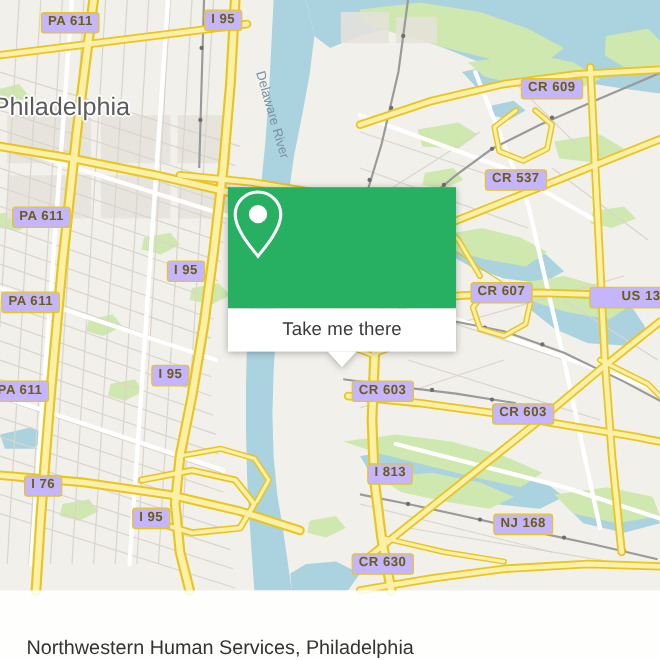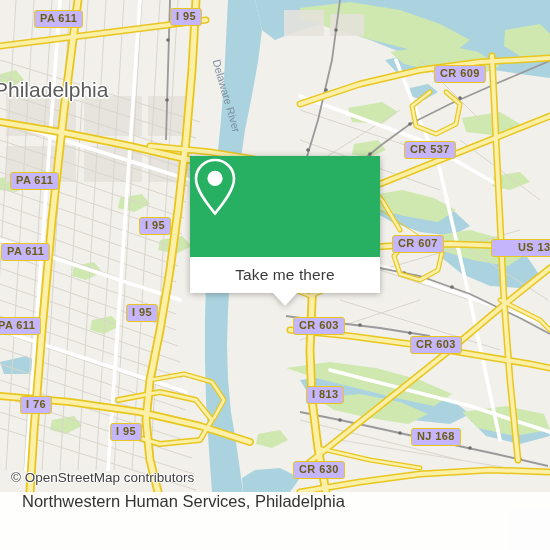--- a/index.html
+++ b/index.html
@@ -83,21 +83,21 @@
     position:absolute;left:11px;top:470px;
     font-size:13.5px;color:#3d3d3d;
     white-space:nowrap;
     text-shadow:1px 0 #fff,-1px 0 #fff,0 1px #fff,0 -1px #fff;
   }
 
   
   #footer{
     position:absolute;left:0;top:492px;width:550px;height:58px;
     background:rgba(255,255,255,.88);
-    display:flex;align-items:flex-start;
+    display:flex;align-items:flex-end;
     box-sizing:border-box;
     padding:0 16px 0 22px;
   }
   #footer-title{
     font-size:16.5px;color:#333;white-space:nowrap;flex:1;
   }
   #brand{display:flex;align-items:center;gap:1px;}
   #brand-word{
     font-size:34px;color:#111;letter-spacing:-1.2px;line-height:34px;
     font-family:"DejaVu Sans", sans-serif;font-weight:normal;
@@ -377,19 +377,18 @@
           <path d="M25 4 C14.5 4 6 12.4 6 22.8 C6 35 19 50 25 57.5 C31 50 44 35 44 22.8 C44 12.4 35.5 4 25 4 Z" fill="none" stroke="#ffffff" stroke-width="2.6"></path>
           <circle cx="25" cy="22.4" r="7.6" fill="#ffffff"></circle>
         </svg>
       </div>
       <div id="callout-bar">
         <span id="callout-bar-label">Take me there</span>
         <span id="callout-tail"></span>
       </div>
     </div>
 
-    <div id="attribution">© OpenStreetMap contributors</div>
   </div>
 
   <div id="footer">
     <span id="footer-title">Northwestern Human Services, Philadelphia</span>
   </div>
 </div>
 
 </body></html>

